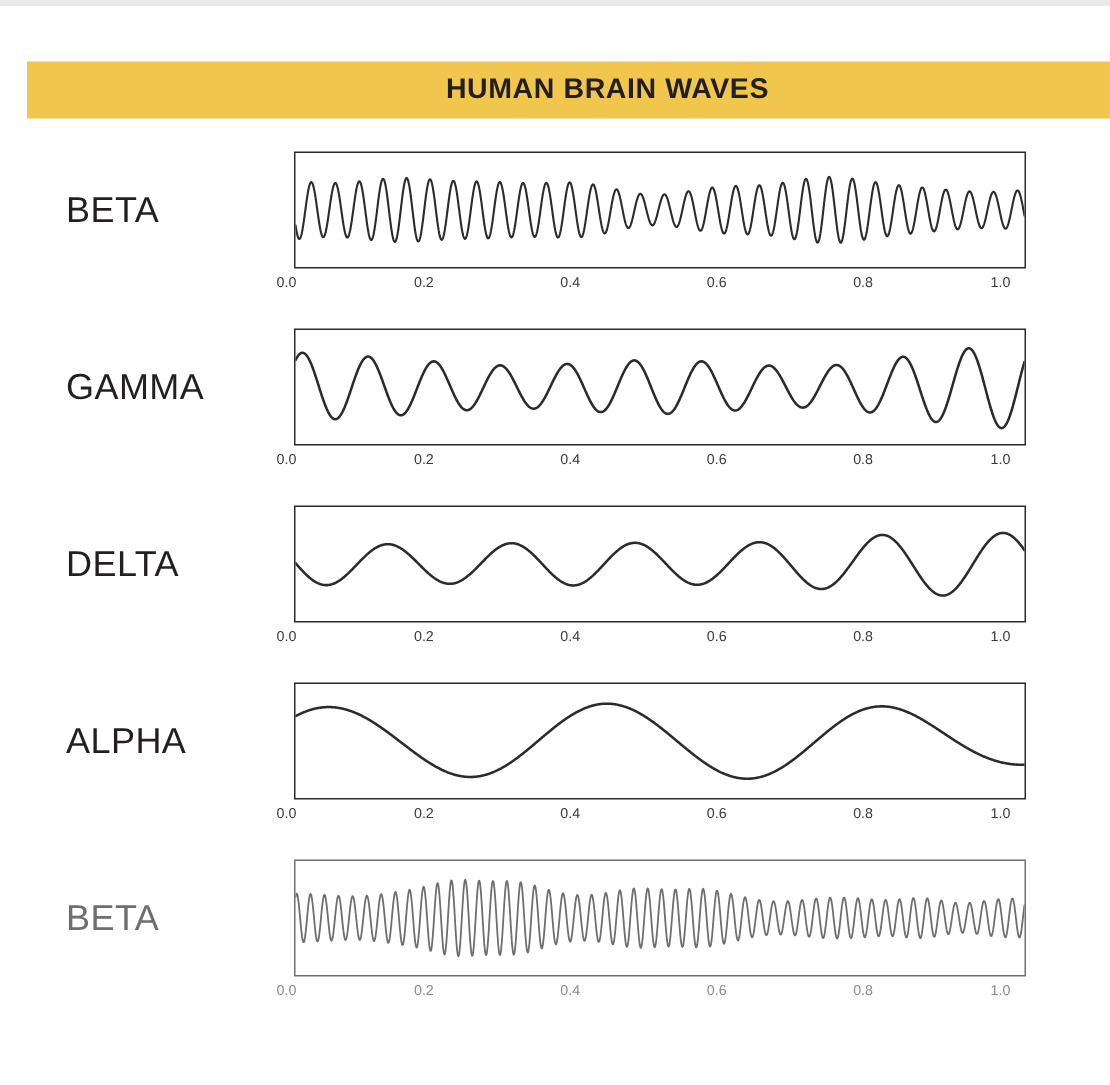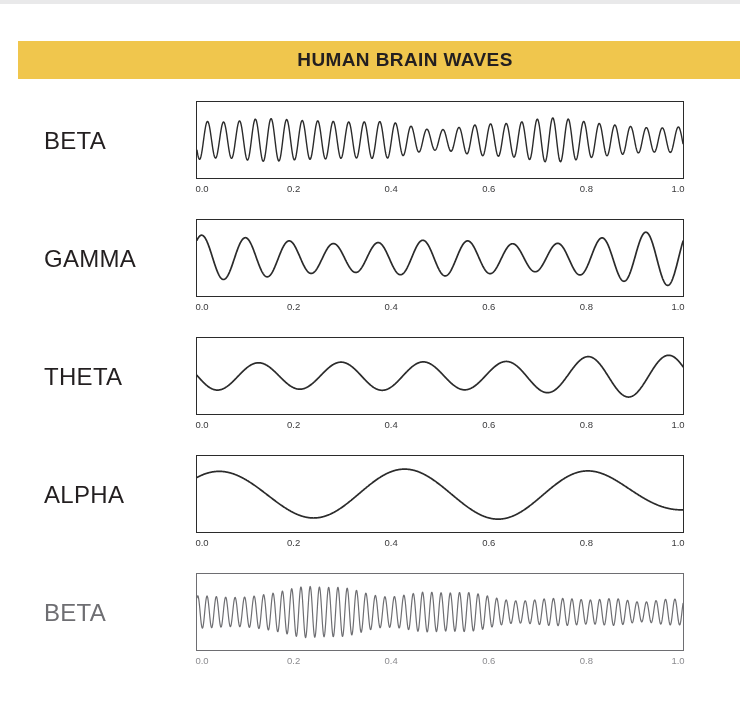--- a/index.html
+++ b/index.html
@@ -80,21 +80,21 @@
     background: #ffffff;
   }
   .wave-row.muted .plot-box { border-color: #6e6e72; }
   .plot-box svg {
     display: block;
     width: 100%;
     height: 100%;
   }
   .axis {
     position: absolute;
-    left: 196px;
+    left: 185px;
     top: 90px;
     width: 488px;
     height: 16px;
   }
   .axis .tick {
     position: absolute;
     top: 0;
     font-size: 9.5px;
     color: #3a3a3c;
     transform: translateX(-50%);
@@ -140,21 +140,21 @@
         <div class="axis">
           <span class="tick" style="left: 6px;">0.0</span>
           <span class="tick" style="left: 97.6px;">0.2</span>
           <span class="tick" style="left: 195.2px;">0.4</span>
           <span class="tick" style="left: 292.8px;">0.6</span>
           <span class="tick" style="left: 390.4px;">0.8</span>
           <span class="tick" style="left: 482px;">1.0</span>
         </div>
       </div>
       <div class="wave-row">
-        <div class="wave-label">THETA</div>
+        <div class="wave-label">DELTA</div>
         <div class="plot-box">
           <svg viewBox="0 0 488 78" preserveAspectRatio="none">
             <path d="M0.00 38.40 L0.35 38.80 L0.70 39.21 L1.05 39.61 L1.39 40.01 L1.74 40.41 L2.09 40.81 L2.44 41.21 L2.79 41.60 L3.14 42.00 L3.49 42.39 L3.83 42.77 L4.18 43.16 L4.53 43.54 L4.88 43.91 L5.23 44.29 L5.58 44.66 L5.93 45.02 L6.27 45.38 L6.62 45.73 L6.97 46.08 L7.32 46.42 L7.67 46.76 L8.02 47.09 L8.37 47.41 L8.71 47.73 L9.06 48.04 L9.41 48.35 L9.76 48.64 L10.11 48.93 L10.46 49.22 L10.81 49.49 L11.15 49.76 L11.50 50.02 L11.85 50.27 L12.20 50.51 L12.55 50.74 L12.90 50.96 L13.25 51.18 L13.59 51.39 L13.94 51.58 L14.29 51.77 L14.64 51.95 L14.99 52.12 L15.34 52.28 L15.69 52.43 L16.03 52.57 L16.38 52.70 L16.73 52.82 L17.08 52.93 L17.43 53.02 L17.78 53.11 L18.13 53.19 L18.47 53.26 L18.82 53.32 L19.17 53.37 L19.52 53.41 L19.87 53.43 L20.22 53.45 L20.57 53.46 L20.91 53.45 L21.26 53.44 L21.61 53.41 L21.96 53.38 L22.31 53.33 L22.66 53.28 L23.01 53.21 L23.35 53.14 L23.70 53.05 L24.05 52.96 L24.40 52.85 L24.75 52.74 L25.10 52.61 L25.45 52.48 L25.79 52.34 L26.14 52.18 L26.49 52.02 L26.84 51.85 L27.19 51.67 L27.54 51.48 L27.89 51.28 L28.23 51.08 L28.58 50.86 L28.93 50.64 L29.28 50.41 L29.63 50.17 L29.98 49.93 L30.33 49.67 L30.67 49.41 L31.02 49.14 L31.37 48.87 L31.72 48.59 L32.07 48.30 L32.42 48.01 L32.77 47.71 L33.11 47.40 L33.46 47.09 L33.81 46.77 L34.16 46.45 L34.51 46.12 L34.86 45.79 L35.21 45.46 L35.55 45.12 L35.90 44.77 L36.25 44.43 L36.60 44.08 L36.95 43.72 L37.30 43.36 L37.65 43.00 L37.99 42.64 L38.34 42.28 L38.69 41.91 L39.04 41.54 L39.39 41.18 L39.74 40.80 L40.09 40.43 L40.43 40.06 L40.78 39.69 L41.13 39.32 L41.48 38.95 L41.83 38.58 L42.18 38.20 L42.53 37.84 L42.87 37.47 L43.22 37.10 L43.57 36.74 L43.92 36.37 L44.27 36.01 L44.62 35.65 L44.97 35.30 L45.31 34.95 L45.66 34.60 L46.01 34.25 L46.36 33.91 L46.71 33.57 L47.06 33.24 L47.41 32.91 L47.75 32.58 L48.10 32.26 L48.45 31.95 L48.80 31.64 L49.15 31.34 L49.50 31.04 L49.85 30.75 L50.19 30.46 L50.54 30.18 L50.89 29.91 L51.24 29.64 L51.59 29.38 L51.94 29.13 L52.29 28.88 L52.63 28.64 L52.98 28.41 L53.33 28.19 L53.68 27.98 L54.03 27.77 L54.38 27.57 L54.73 27.38 L55.07 27.20 L55.42 27.02 L55.77 26.86 L56.12 26.70 L56.47 26.55 L56.82 26.42 L57.17 26.29 L57.51 26.17 L57.86 26.05 L58.21 25.95 L58.56 25.86 L58.91 25.78 L59.26 25.70 L59.61 25.64 L59.95 25.58 L60.30 25.54 L60.65 25.50 L61.00 25.47 L61.35 25.46 L61.70 25.45 L62.05 25.45 L62.39 25.46 L62.74 25.48 L63.09 25.51 L63.44 25.55 L63.79 25.60 L64.14 25.66 L64.49 25.73 L64.83 25.81 L65.18 25.89 L65.53 25.99 L65.88 26.10 L66.23 26.21 L66.58 26.33 L66.93 26.47 L67.27 26.61 L67.62 26.76 L67.97 26.91 L68.32 27.08 L68.67 27.25 L69.02 27.44 L69.37 27.63 L69.71 27.83 L70.06 28.03 L70.41 28.25 L70.76 28.47 L71.11 28.70 L71.46 28.94 L71.81 29.18 L72.15 29.43 L72.50 29.69 L72.85 29.95 L73.20 30.22 L73.55 30.49 L73.90 30.78 L74.25 31.06 L74.59 31.36 L74.94 31.65 L75.29 31.96 L75.64 32.27 L75.99 32.58 L76.34 32.89 L76.69 33.22 L77.03 33.54 L77.38 33.87 L77.73 34.20 L78.08 34.54 L78.43 34.88 L78.78 35.22 L79.13 35.56 L79.47 35.91 L79.82 36.26 L80.17 36.61 L80.52 36.96 L80.87 37.32 L81.22 37.67 L81.57 38.03 L81.91 38.39 L82.26 38.74 L82.61 39.10 L82.96 39.46 L83.31 39.81 L83.66 40.17 L84.01 40.53 L84.35 40.88 L84.70 41.23 L85.05 41.59 L85.40 41.94 L85.75 42.28 L86.10 42.63 L86.45 42.97 L86.79 43.31 L87.14 43.65 L87.49 43.98 L87.84 44.31 L88.19 44.64 L88.54 44.96 L88.89 45.28 L89.23 45.60 L89.58 45.91 L89.93 46.21 L90.28 46.51 L90.63 46.81 L90.98 47.10 L91.33 47.38 L91.67 47.66 L92.02 47.93 L92.37 48.20 L92.72 48.46 L93.07 48.71 L93.42 48.96 L93.77 49.19 L94.11 49.43 L94.46 49.65 L94.81 49.87 L95.16 50.08 L95.51 50.28 L95.86 50.48 L96.21 50.66 L96.55 50.84 L96.90 51.01 L97.25 51.17 L97.60 51.33 L97.95 51.47 L98.30 51.61 L98.65 51.74 L98.99 51.85 L99.34 51.96 L99.69 52.06 L100.04 52.16 L100.39 52.24 L100.74 52.31 L101.09 52.37 L101.43 52.43 L101.78 52.47 L102.13 52.51 L102.48 52.53 L102.83 52.55 L103.18 52.56 L103.53 52.56 L103.87 52.54 L104.22 52.52 L104.57 52.49 L104.92 52.45 L105.27 52.40 L105.62 52.34 L105.97 52.27 L106.31 52.19 L106.66 52.11 L107.01 52.01 L107.36 51.90 L107.71 51.79 L108.06 51.67 L108.41 51.53 L108.75 51.39 L109.10 51.24 L109.45 51.08 L109.80 50.91 L110.15 50.74 L110.50 50.55 L110.85 50.36 L111.19 50.16 L111.54 49.95 L111.89 49.73 L112.24 49.51 L112.59 49.28 L112.94 49.04 L113.29 48.79 L113.63 48.54 L113.98 48.28 L114.33 48.01 L114.68 47.74 L115.03 47.46 L115.38 47.17 L115.73 46.88 L116.07 46.58 L116.42 46.28 L116.77 45.97 L117.12 45.65 L117.47 45.34 L117.82 45.01 L118.17 44.69 L118.51 44.35 L118.86 44.02 L119.21 43.68 L119.56 43.33 L119.91 42.99 L120.26 42.64 L120.61 42.28 L120.95 41.93 L121.30 41.57 L121.65 41.21 L122.00 40.85 L122.35 40.49 L122.70 40.12 L123.05 39.76 L123.39 39.39 L123.74 39.02 L124.09 38.66 L124.44 38.29 L124.79 37.92 L125.14 37.56 L125.49 37.19 L125.83 36.83 L126.18 36.46 L126.53 36.10 L126.88 35.74 L127.23 35.38 L127.58 35.02 L127.93 34.67 L128.27 34.32 L128.62 33.97 L128.97 33.63 L129.32 33.28 L129.67 32.95 L130.02 32.61 L130.37 32.28 L130.71 31.96 L131.06 31.64 L131.41 31.32 L131.76 31.01 L132.11 30.71 L132.46 30.41 L132.81 30.11 L133.15 29.83 L133.50 29.54 L133.85 29.27 L134.20 29.00 L134.55 28.74 L134.90 28.48 L135.25 28.24 L135.59 28.00 L135.94 27.76 L136.29 27.54 L136.64 27.32 L136.99 27.11 L137.34 26.91 L137.69 26.72 L138.03 26.53 L138.38 26.36 L138.73 26.19 L139.08 26.03 L139.43 25.88 L139.78 25.74 L140.13 25.61 L140.47 25.49 L140.82 25.38 L141.17 25.28 L141.52 25.18 L141.87 25.10 L142.22 25.02 L142.57 24.96 L142.91 24.91 L143.26 24.86 L143.61 24.83 L143.96 24.80 L144.31 24.79 L144.66 24.78 L145.01 24.79 L145.35 24.80 L145.70 24.83 L146.05 24.86 L146.40 24.91 L146.75 24.96 L147.10 25.03 L147.45 25.10 L147.79 25.19 L148.14 25.28 L148.49 25.38 L148.84 25.50 L149.19 25.62 L149.54 25.75 L149.89 25.90 L150.23 26.05 L150.58 26.21 L150.93 26.38 L151.28 26.55 L151.63 26.74 L151.98 26.94 L152.33 27.14 L152.67 27.36 L153.02 27.58 L153.37 27.81 L153.72 28.05 L154.07 28.29 L154.42 28.54 L154.77 28.81 L155.11 29.07 L155.46 29.35 L155.81 29.63 L156.16 29.92 L156.51 30.22 L156.86 30.52 L157.21 30.83 L157.55 31.14 L157.90 31.46 L158.25 31.78 L158.60 32.11 L158.95 32.45 L159.30 32.79 L159.65 33.14 L159.99 33.49 L160.34 33.84 L160.69 34.20 L161.04 34.56 L161.39 34.92 L161.74 35.29 L162.09 35.66 L162.43 36.03 L162.78 36.41 L163.13 36.78 L163.48 37.16 L163.83 37.54 L164.18 37.92 L164.53 38.31 L164.87 38.69 L165.22 39.07 L165.57 39.46 L165.92 39.84 L166.27 40.22 L166.62 40.61 L166.97 40.99 L167.31 41.37 L167.66 41.75 L168.01 42.12 L168.36 42.50 L168.71 42.87 L169.06 43.24 L169.41 43.61 L169.75 43.97 L170.10 44.34 L170.45 44.69 L170.80 45.05 L171.15 45.40 L171.50 45.74 L171.85 46.08 L172.19 46.42 L172.54 46.75 L172.89 47.08 L173.24 47.40 L173.59 47.71 L173.94 48.02 L174.29 48.32 L174.63 48.62 L174.98 48.90 L175.33 49.19 L175.68 49.46 L176.03 49.73 L176.38 49.99 L176.73 50.24 L177.07 50.49 L177.42 50.73 L177.77 50.95 L178.12 51.18 L178.47 51.39 L178.82 51.59 L179.17 51.79 L179.51 51.97 L179.86 52.15 L180.21 52.32 L180.56 52.47 L180.91 52.62 L181.26 52.76 L181.61 52.89 L181.95 53.01 L182.30 53.12 L182.65 53.22 L183.00 53.31 L183.35 53.39 L183.70 53.46 L184.05 53.53 L184.39 53.58 L184.74 53.62 L185.09 53.64 L185.44 53.66 L185.79 53.67 L186.14 53.67 L186.49 53.66 L186.83 53.64 L187.18 53.61 L187.53 53.56 L187.88 53.51 L188.23 53.45 L188.58 53.38 L188.93 53.29 L189.27 53.20 L189.62 53.10 L189.97 52.99 L190.32 52.86 L190.67 52.73 L191.02 52.59 L191.37 52.44 L191.71 52.28 L192.06 52.11 L192.41 51.93 L192.76 51.74 L193.11 51.54 L193.46 51.34 L193.81 51.12 L194.15 50.90 L194.50 50.67 L194.85 50.43 L195.20 50.18 L195.55 49.93 L195.90 49.66 L196.25 49.39 L196.59 49.11 L196.94 48.83 L197.29 48.54 L197.64 48.24 L197.99 47.93 L198.34 47.62 L198.69 47.31 L199.03 46.98 L199.38 46.66 L199.73 46.32 L200.08 45.98 L200.43 45.64 L200.78 45.29 L201.13 44.94 L201.47 44.58 L201.82 44.22 L202.17 43.86 L202.52 43.49 L202.87 43.12 L203.22 42.75 L203.57 42.37 L203.91 41.99 L204.26 41.61 L204.61 41.23 L204.96 40.85 L205.31 40.46 L205.66 40.08 L206.01 39.69 L206.35 39.30 L206.70 38.92 L207.05 38.53 L207.40 38.14 L207.75 37.76 L208.10 37.38 L208.45 36.99 L208.79 36.61 L209.14 36.23 L209.49 35.85 L209.84 35.48 L210.19 35.10 L210.54 34.73 L210.89 34.37 L211.23 34.00 L211.58 33.64 L211.93 33.29 L212.28 32.94 L212.63 32.59 L212.98 32.24 L213.33 31.91 L213.67 31.57 L214.02 31.24 L214.37 30.92 L214.72 30.61 L215.07 30.30 L215.42 29.99 L215.77 29.69 L216.11 29.40 L216.46 29.12 L216.81 28.84 L217.16 28.57 L217.51 28.31 L217.86 28.05 L218.21 27.80 L218.55 27.56 L218.90 27.33 L219.25 27.11 L219.60 26.89 L219.95 26.69 L220.30 26.49 L220.65 26.30 L220.99 26.12 L221.34 25.95 L221.69 25.79 L222.04 25.63 L222.39 25.49 L222.74 25.36 L223.09 25.23 L223.43 25.12 L223.78 25.02 L224.13 24.92 L224.48 24.84 L224.83 24.76 L225.18 24.70 L225.53 24.64 L225.87 24.60 L226.22 24.56 L226.57 24.54 L226.92 24.52 L227.27 24.52 L227.62 24.52 L227.97 24.54 L228.31 24.56 L228.66 24.60 L229.01 24.65 L229.36 24.70 L229.71 24.77 L230.06 24.84 L230.41 24.93 L230.75 25.02 L231.10 25.13 L231.45 25.24 L231.80 25.37 L232.15 25.50 L232.50 25.64 L232.85 25.80 L233.19 25.96 L233.54 26.13 L233.89 26.31 L234.24 26.49 L234.59 26.69 L234.94 26.90 L235.29 27.11 L235.63 27.33 L235.98 27.56 L236.33 27.80 L236.68 28.04 L237.03 28.30 L237.38 28.56 L237.73 28.82 L238.07 29.10 L238.42 29.38 L238.77 29.67 L239.12 29.96 L239.47 30.26 L239.82 30.57 L240.17 30.88 L240.51 31.20 L240.86 31.52 L241.21 31.85 L241.56 32.18 L241.91 32.52 L242.26 32.86 L242.61 33.20 L242.95 33.55 L243.30 33.90 L243.65 34.26 L244.00 34.62 L244.35 34.98 L244.70 35.35 L245.05 35.72 L245.39 36.09 L245.74 36.46 L246.09 36.83 L246.44 37.20 L246.79 37.58 L247.14 37.96 L247.49 38.33 L247.83 38.71 L248.18 39.09 L248.53 39.47 L248.88 39.84 L249.23 40.22 L249.58 40.59 L249.93 40.97 L250.27 41.34 L250.62 41.71 L250.97 42.08 L251.32 42.44 L251.67 42.81 L252.02 43.17 L252.37 43.53 L252.71 43.88 L253.06 44.23 L253.41 44.58 L253.76 44.92 L254.11 45.26 L254.46 45.60 L254.81 45.93 L255.15 46.25 L255.50 46.57 L255.85 46.89 L256.20 47.20 L256.55 47.50 L256.90 47.80 L257.25 48.09 L257.59 48.37 L257.94 48.65 L258.29 48.92 L258.64 49.19 L258.99 49.45 L259.34 49.70 L259.69 49.94 L260.03 50.17 L260.38 50.40 L260.73 50.62 L261.08 50.83 L261.43 51.03 L261.78 51.23 L262.13 51.41 L262.47 51.59 L262.82 51.76 L263.17 51.92 L263.52 52.07 L263.87 52.21 L264.22 52.34 L264.57 52.47 L264.91 52.58 L265.26 52.69 L265.61 52.78 L265.96 52.87 L266.31 52.94 L266.66 53.01 L267.01 53.06 L267.35 53.11 L267.70 53.15 L268.05 53.17 L268.40 53.19 L268.75 53.20 L269.10 53.19 L269.45 53.18 L269.79 53.16 L270.14 53.13 L270.49 53.08 L270.84 53.03 L271.19 52.97 L271.54 52.90 L271.89 52.82 L272.23 52.73 L272.58 52.63 L272.93 52.52 L273.28 52.40 L273.63 52.27 L273.98 52.13 L274.33 51.99 L274.67 51.83 L275.02 51.67 L275.37 51.49 L275.72 51.31 L276.07 51.12 L276.42 50.92 L276.77 50.71 L277.11 50.50 L277.46 50.27 L277.81 50.04 L278.16 49.80 L278.51 49.55 L278.86 49.30 L279.21 49.04 L279.55 48.77 L279.90 48.49 L280.25 48.21 L280.60 47.92 L280.95 47.62 L281.30 47.32 L281.65 47.01 L281.99 46.70 L282.34 46.38 L282.69 46.06 L283.04 45.73 L283.39 45.39 L283.74 45.06 L284.09 44.71 L284.43 44.37 L284.78 44.01 L285.13 43.66 L285.48 43.30 L285.83 42.94 L286.18 42.57 L286.53 42.21 L286.87 41.84 L287.22 41.46 L287.57 41.09 L287.92 40.71 L288.27 40.34 L288.62 39.96 L288.97 39.58 L289.31 39.20 L289.66 38.82 L290.01 38.44 L290.36 38.06 L290.71 37.68 L291.06 37.30 L291.41 36.92 L291.75 36.54 L292.10 36.16 L292.45 35.79 L292.80 35.41 L293.15 35.04 L293.50 34.67 L293.85 34.31 L294.19 33.95 L294.54 33.59 L294.89 33.23 L295.24 32.88 L295.59 32.53 L295.94 32.18 L296.29 31.84 L296.63 31.50 L296.98 31.17 L297.33 30.85 L297.68 30.53 L298.03 30.21 L298.38 29.90 L298.73 29.60 L299.07 29.30 L299.42 29.01 L299.77 28.73 L300.12 28.45 L300.47 28.18 L300.82 27.91 L301.17 27.66 L301.51 27.41 L301.86 27.17 L302.21 26.94 L302.56 26.71 L302.91 26.49 L303.26 26.29 L303.61 26.09 L303.95 25.90 L304.30 25.71 L304.65 25.54 L305.00 25.38 L305.35 25.22 L305.70 25.08 L306.05 24.94 L306.39 24.81 L306.74 24.70 L307.09 24.59 L307.44 24.49 L307.79 24.41 L308.14 24.33 L308.49 24.26 L308.83 24.21 L309.18 24.16 L309.53 24.13 L309.88 24.10 L310.23 24.09 L310.58 24.08 L310.93 24.09 L311.27 24.10 L311.62 24.13 L311.97 24.17 L312.32 24.21 L312.67 24.27 L313.02 24.34 L313.37 24.42 L313.71 24.51 L314.06 24.61 L314.41 24.71 L314.76 24.83 L315.11 24.96 L315.46 25.10 L315.81 25.25 L316.15 25.41 L316.50 25.58 L316.85 25.76 L317.20 25.95 L317.55 26.15 L317.90 26.36 L318.25 26.58 L318.59 26.80 L318.94 27.04 L319.29 27.28 L319.64 27.53 L319.99 27.80 L320.34 28.07 L320.69 28.34 L321.03 28.63 L321.38 28.92 L321.73 29.23 L322.08 29.53 L322.43 29.85 L322.78 30.18 L323.13 30.51 L323.47 30.84 L323.82 31.19 L324.17 31.54 L324.52 31.89 L324.87 32.25 L325.22 32.62 L325.57 33.00 L325.91 33.37 L326.26 33.76 L326.61 34.14 L326.96 34.53 L327.31 34.93 L327.66 35.33 L328.01 35.73 L328.35 36.14 L328.70 36.55 L329.05 36.96 L329.40 37.37 L329.75 37.79 L330.10 38.21 L330.45 38.63 L330.79 39.05 L331.14 39.47 L331.49 39.89 L331.84 40.32 L332.19 40.74 L332.54 41.16 L332.89 41.58 L333.23 42.01 L333.58 42.43 L333.93 42.85 L334.28 43.26 L334.63 43.68 L334.98 44.09 L335.33 44.50 L335.67 44.91 L336.02 45.32 L336.37 45.72 L336.72 46.11 L337.07 46.51 L337.42 46.90 L337.77 47.28 L338.11 47.66 L338.46 48.04 L338.81 48.41 L339.16 48.77 L339.51 49.13 L339.86 49.48 L340.21 49.82 L340.55 50.16 L340.90 50.49 L341.25 50.82 L341.60 51.13 L341.95 51.44 L342.30 51.74 L342.65 52.04 L342.99 52.32 L343.34 52.59 L343.69 52.86 L344.04 53.12 L344.39 53.37 L344.74 53.60 L345.09 53.83 L345.43 54.05 L345.78 54.26 L346.13 54.46 L346.48 54.65 L346.83 54.82 L347.18 54.99 L347.53 55.15 L347.87 55.29 L348.22 55.42 L348.57 55.55 L348.92 55.66 L349.27 55.76 L349.62 55.84 L349.97 55.92 L350.31 55.98 L350.66 56.04 L351.01 56.08 L351.36 56.10 L351.71 56.12 L352.06 56.12 L352.41 56.11 L352.75 56.09 L353.10 56.06 L353.45 56.02 L353.80 55.96 L354.15 55.89 L354.50 55.81 L354.85 55.71 L355.19 55.61 L355.54 55.49 L355.89 55.36 L356.24 55.22 L356.59 55.06 L356.94 54.89 L357.29 54.72 L357.63 54.53 L357.98 54.32 L358.33 54.11 L358.68 53.89 L359.03 53.65 L359.38 53.40 L359.73 53.15 L360.07 52.88 L360.42 52.60 L360.77 52.31 L361.12 52.01 L361.47 51.70 L361.82 51.38 L362.17 51.05 L362.51 50.71 L362.86 50.36 L363.21 50.00 L363.56 49.63 L363.91 49.26 L364.26 48.88 L364.61 48.48 L364.95 48.08 L365.30 47.68 L365.65 47.26 L366.00 46.84 L366.35 46.41 L366.70 45.98 L367.05 45.54 L367.39 45.09 L367.74 44.64 L368.09 44.18 L368.44 43.71 L368.79 43.25 L369.14 42.78 L369.49 42.30 L369.83 41.82 L370.18 41.34 L370.53 40.85 L370.88 40.36 L371.23 39.87 L371.58 39.38 L371.93 38.89 L372.27 38.39 L372.62 37.89 L372.97 37.40 L373.32 36.90 L373.67 36.40 L374.02 35.91 L374.37 35.41 L374.71 34.92 L375.06 34.42 L375.41 33.93 L375.76 33.45 L376.11 32.96 L376.46 32.48 L376.81 32.00 L377.15 31.52 L377.50 31.05 L377.85 30.59 L378.20 30.13 L378.55 29.67 L378.90 29.22 L379.25 28.77 L379.59 28.34 L379.94 27.90 L380.29 27.48 L380.64 27.06 L380.99 26.65 L381.34 26.25 L381.69 25.85 L382.03 25.47 L382.38 25.09 L382.73 24.72 L383.08 24.36 L383.43 24.02 L383.78 23.68 L384.13 23.35 L384.47 23.03 L384.82 22.72 L385.17 22.43 L385.52 22.14 L385.87 21.87 L386.22 21.61 L386.57 21.36 L386.91 21.12 L387.26 20.89 L387.61 20.68 L387.96 20.48 L388.31 20.29 L388.66 20.12 L389.01 19.96 L389.35 19.81 L389.70 19.68 L390.05 19.56 L390.40 19.45 L390.75 19.36 L391.10 19.28 L391.45 19.21 L391.79 19.16 L392.14 19.13 L392.49 19.11 L392.84 19.10 L393.19 19.11 L393.54 19.13 L393.89 19.16 L394.23 19.21 L394.58 19.28 L394.93 19.36 L395.28 19.45 L395.63 19.56 L395.98 19.68 L396.33 19.82 L396.67 19.97 L397.02 20.13 L397.37 20.31 L397.72 20.50 L398.07 20.71 L398.42 20.93 L398.77 21.16 L399.11 21.41 L399.46 21.67 L399.81 21.94 L400.16 22.23 L400.51 22.53 L400.86 22.84 L401.21 23.17 L401.55 23.50 L401.90 23.85 L402.25 24.21 L402.60 24.58 L402.95 24.96 L403.30 25.35 L403.65 25.76 L403.99 26.17 L404.34 26.59 L404.69 27.03 L405.04 27.47 L405.39 27.92 L405.74 28.38 L406.09 28.85 L406.43 29.33 L406.78 29.82 L407.13 30.31 L407.48 30.81 L407.83 31.32 L408.18 31.83 L408.53 32.35 L408.87 32.88 L409.22 33.41 L409.57 33.94 L409.92 34.48 L410.27 35.03 L410.62 35.57 L410.97 36.12 L411.31 36.68 L411.66 37.23 L412.01 37.79 L412.36 38.35 L412.71 38.92 L413.06 39.48 L413.41 40.04 L413.75 40.60 L414.10 41.17 L414.45 41.73 L414.80 42.29 L415.15 42.85 L415.50 43.41 L415.85 43.96 L416.19 44.51 L416.54 45.06 L416.89 45.61 L417.24 46.15 L417.59 46.68 L417.94 47.21 L418.29 47.74 L418.63 48.26 L418.98 48.77 L419.33 49.28 L419.68 49.78 L420.03 50.28 L420.38 50.76 L420.73 51.24 L421.07 51.71 L421.42 52.17 L421.77 52.62 L422.12 53.06 L422.47 53.50 L422.82 53.92 L423.17 54.33 L423.51 54.73 L423.86 55.12 L424.21 55.50 L424.56 55.87 L424.91 56.22 L425.26 56.57 L425.61 56.90 L425.95 57.22 L426.30 57.52 L426.65 57.81 L427.00 58.09 L427.35 58.35 L427.70 58.60 L428.05 58.84 L428.39 59.06 L428.74 59.27 L429.09 59.46 L429.44 59.64 L429.79 59.81 L430.14 59.95 L430.49 60.09 L430.83 60.21 L431.18 60.31 L431.53 60.39 L431.88 60.47 L432.23 60.52 L432.58 60.56 L432.93 60.59 L433.27 60.60 L433.62 60.59 L433.97 60.57 L434.32 60.53 L434.67 60.47 L435.02 60.40 L435.37 60.32 L435.71 60.22 L436.06 60.10 L436.41 59.97 L436.76 59.82 L437.11 59.66 L437.46 59.48 L437.81 59.29 L438.15 59.08 L438.50 58.85 L438.85 58.62 L439.20 58.37 L439.55 58.10 L439.90 57.82 L440.25 57.53 L440.59 57.22 L440.94 56.90 L441.29 56.56 L441.64 56.22 L441.99 55.86 L442.34 55.49 L442.69 55.10 L443.03 54.71 L443.38 54.30 L443.73 53.88 L444.08 53.45 L444.43 53.01 L444.78 52.56 L445.13 52.10 L445.47 51.63 L445.82 51.15 L446.17 50.66 L446.52 50.16 L446.87 49.66 L447.22 49.15 L447.57 48.63 L447.91 48.10 L448.26 47.56 L448.61 47.02 L448.96 46.48 L449.31 45.93 L449.66 45.37 L450.01 44.81 L450.35 44.24 L450.70 43.67 L451.05 43.10 L451.40 42.53 L451.75 41.95 L452.10 41.37 L452.45 40.79 L452.79 40.21 L453.14 39.62 L453.49 39.04 L453.84 38.45 L454.19 37.87 L454.54 37.29 L454.89 36.71 L455.23 36.13 L455.58 35.55 L455.93 34.98 L456.28 34.41 L456.63 33.84 L456.98 33.28 L457.33 32.72 L457.67 32.17 L458.02 31.62 L458.37 31.08 L458.72 30.54 L459.07 30.01 L459.42 29.49 L459.77 28.97 L460.11 28.46 L460.46 27.96 L460.81 27.47 L461.16 26.98 L461.51 26.51 L461.86 26.04 L462.21 25.59 L462.55 25.14 L462.90 24.71 L463.25 24.28 L463.60 23.87 L463.95 23.47 L464.30 23.08 L464.65 22.70 L464.99 22.33 L465.34 21.98 L465.69 21.64 L466.04 21.31 L466.39 21.00 L466.74 20.69 L467.09 20.41 L467.43 20.13 L467.78 19.87 L468.13 19.63 L468.48 19.40 L468.83 19.18 L469.18 18.98 L469.53 18.79 L469.87 18.62 L470.22 18.46 L470.57 18.32 L470.92 18.19 L471.27 18.08 L471.62 17.98 L471.97 17.90 L472.31 17.84 L472.66 17.79 L473.01 17.75 L473.36 17.74 L473.71 17.73 L474.06 17.75 L474.41 17.78 L474.75 17.82 L475.10 17.88 L475.45 17.95 L475.80 18.04 L476.15 18.15 L476.50 18.27 L476.85 18.41 L477.19 18.56 L477.54 18.72 L477.89 18.90 L478.24 19.10 L478.59 19.30 L478.94 19.53 L479.29 19.77 L479.63 20.02 L479.98 20.28 L480.33 20.56 L480.68 20.85 L481.03 21.15 L481.38 21.47 L481.73 21.80 L482.07 22.14 L482.42 22.49 L482.77 22.86 L483.12 23.24 L483.47 23.62 L483.82 24.02 L484.17 24.43 L484.51 24.85 L484.86 25.28 L485.21 25.72 L485.56 26.16 L485.91 26.62 L486.26 27.08 L486.61 27.56 L486.95 28.04 L487.30 28.53 L487.65 29.02 L488.00 29.52" fill="none" stroke="#2b2b2b" stroke-width="1.7" stroke-linejoin="round" stroke-linecap="round" vector-effect="non-scaling-stroke"></path>
           </svg>
         </div>
         <div class="axis">
           <span class="tick" style="left: 6px;">0.0</span>
           <span class="tick" style="left: 97.6px;">0.2</span>
           <span class="tick" style="left: 195.2px;">0.4</span>
           <span class="tick" style="left: 292.8px;">0.6</span>

